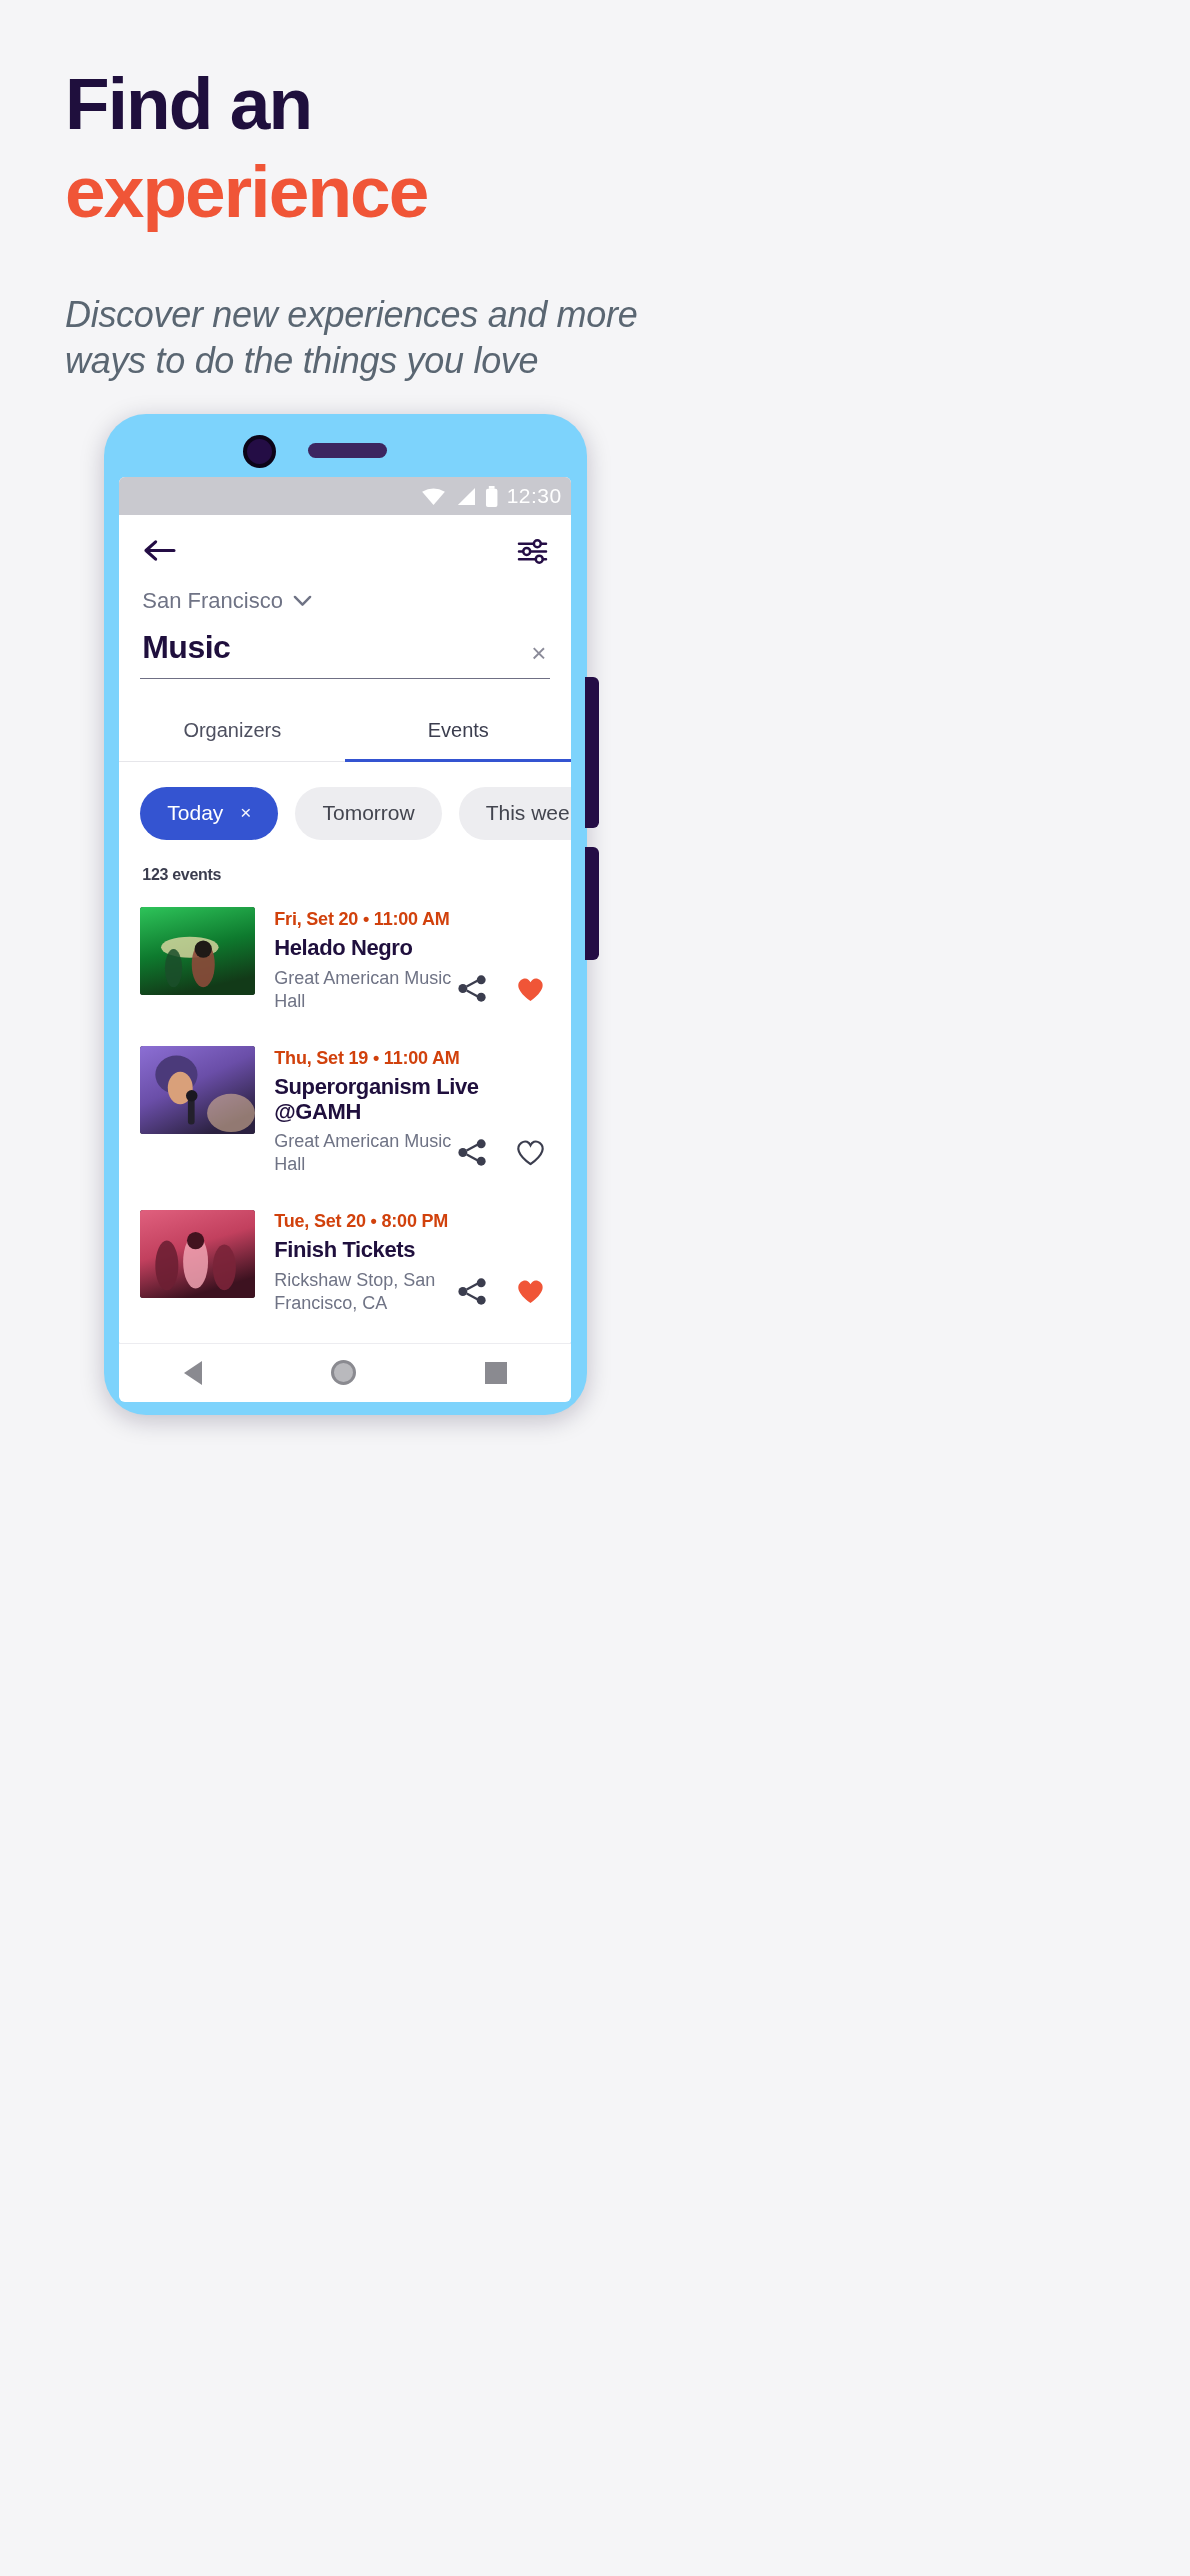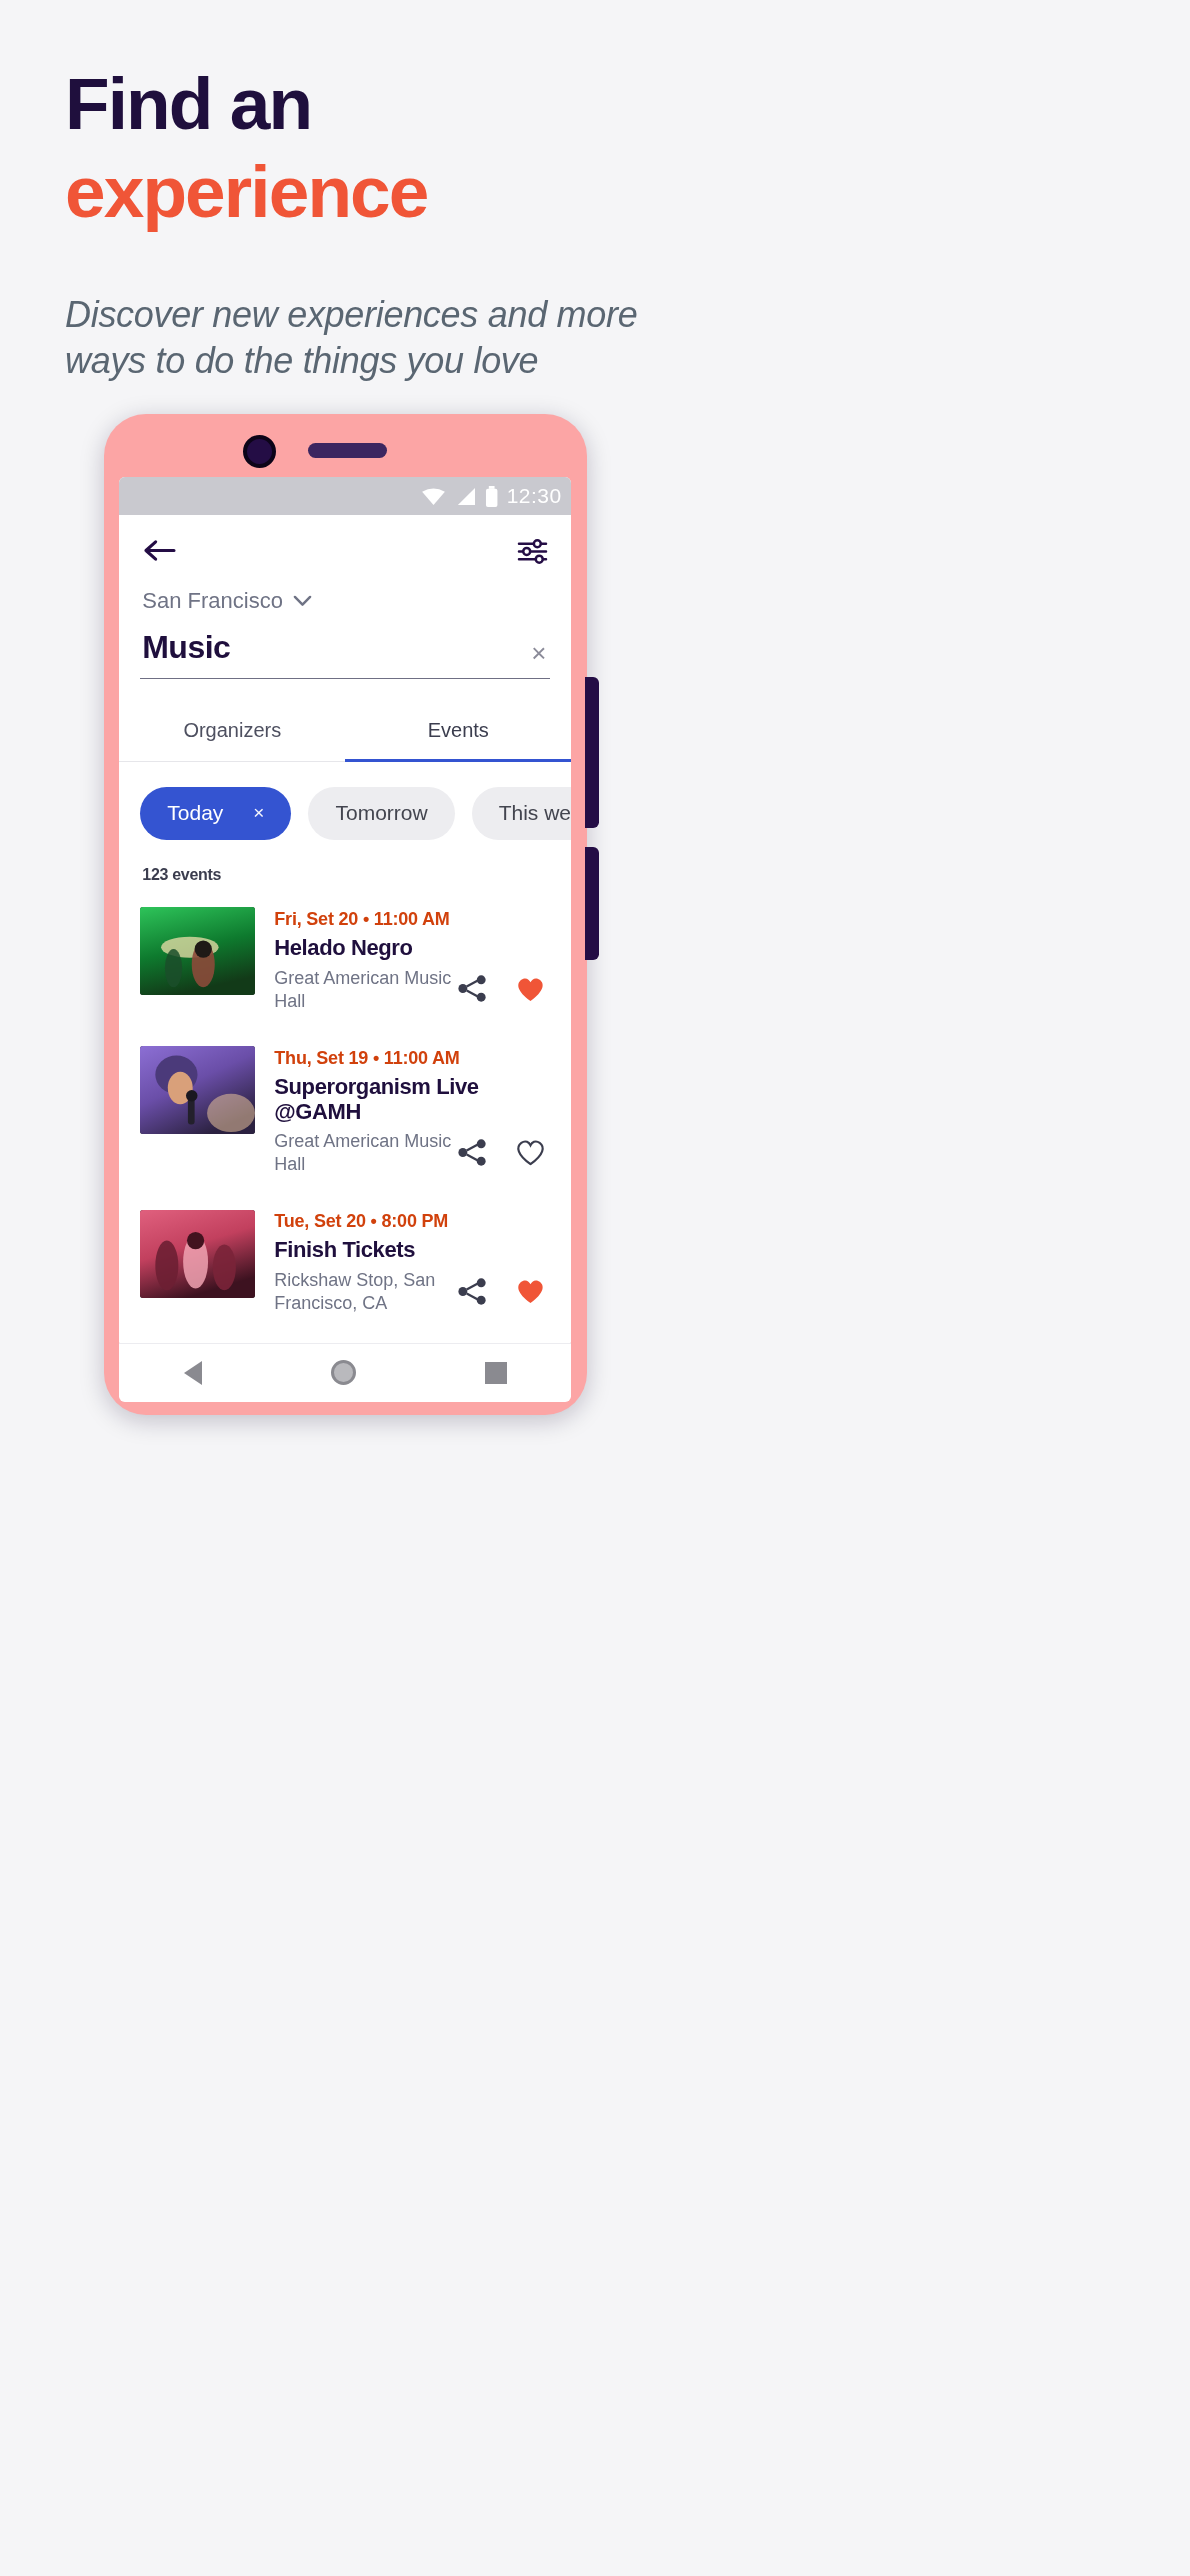--- a/index.html
+++ b/index.html
@@ -31,21 +31,21 @@
     font-style:italic;
   }
 
   
   .phone {
     position:absolute;
     left:104px;
     top:414px;
     width:483px;
     height:1001px;
-    background:#fca5a5;
+    background:#7dd3fc;
     border-radius:42px;
     box-shadow:0 5.8px 25px rgba(20,8,45,0.22);
   }
   .phone-side {
     position:absolute;
     right:-11.5px;
     top:263px;
     width:13.4px;
     height:151px;
     background:#240d45;
@@ -113,21 +113,21 @@
   .tab.active { border-bottom-color:#3454d1; color:#3b3d4e; }
 
   .chips {
     display:flex; gap:17px; padding:25px 21px 21px 21px;
     overflow:hidden;
   }
   .chip {
     border-radius:38px; padding:14.4px 27px;
     font-size:21px; white-space:nowrap; cursor:pointer;
     background:#ededf0; color:#43454f;
-    display:flex; align-items:center; gap:30px;
+    display:flex; align-items:center; gap:17px;
   }
   .chip.active { background:#3454d1; color:#ffffff; }
   .chip-x { font-size:19px; opacity:0.95; }
 
   .count {
     padding:5.8px 23px 15.3px 23px;
     font-size:16px; font-weight:bold; color:#3b3d4e; letter-spacing:-0.3px;
   }
 
   .evlist { padding:0 0 0 0; }

